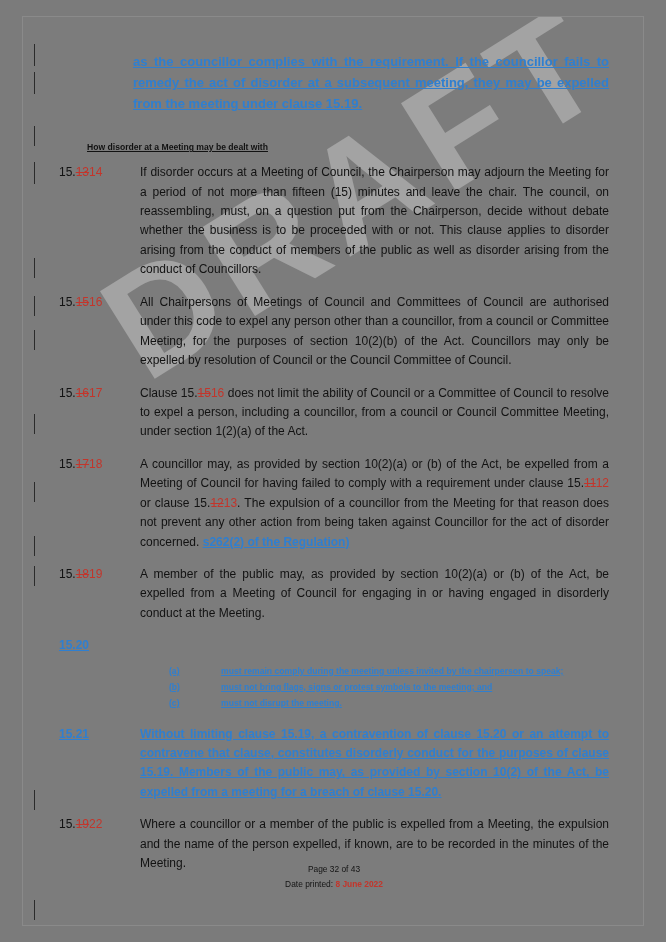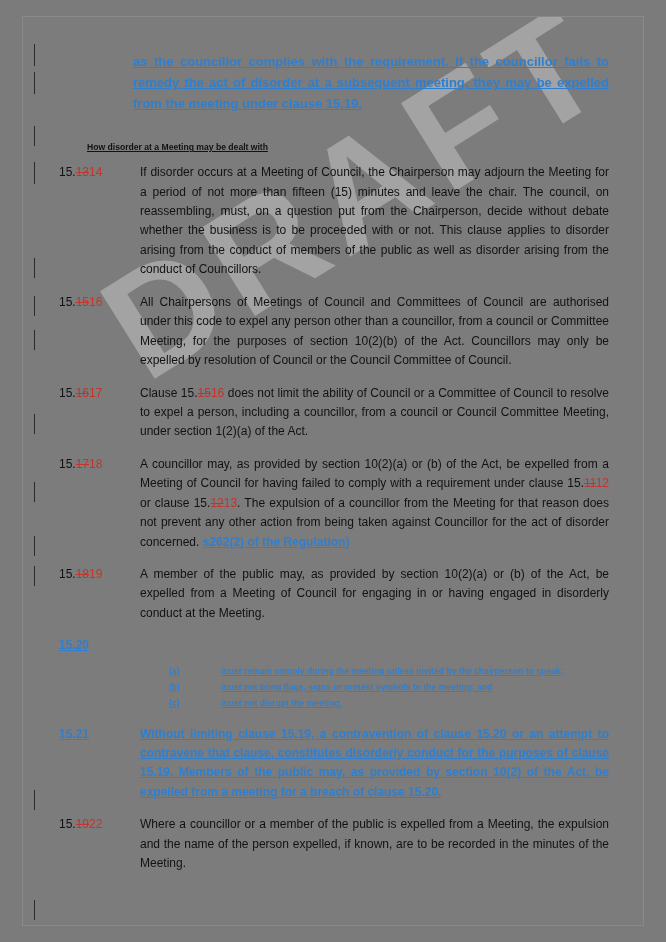--- a/index.html
+++ b/index.html
@@ -215,20 +215,27 @@
 
       <div class="para" style="margin-top:12px;">
         <div class="num">
           <span>15.</span><span class="red strike">19</span><span class="red">22</span>
         </div>
         <div class="body-txt">Where a councillor or a member of the public is expelled from a Meeting, the expulsion and the name of the person expelled, if known, are to be recorded in the minutes of the Meeting.</div>
       </div>
 
     </div>
 
+    <div class="footer">
+      <div>Page 32 of 43</div>
+      <div class="dateline">
+        <span>Date printed:</span>
+        <span class="red">8 June 2022</span>
+      </div>
+    </div>
 
   </div>
 
   <div class="changebar" style="top:44px;height:22px;"></div>
   <div class="changebar" style="top:72px;height:22px;"></div>
   <div class="changebar" style="top:126px;height:20px;"></div>
   <div class="changebar" style="top:162px;height:22px;"></div>
   <div class="changebar" style="top:258px;height:20px;"></div>
   <div class="changebar" style="top:296px;height:20px;"></div>
   <div class="changebar" style="top:330px;height:20px;"></div>

